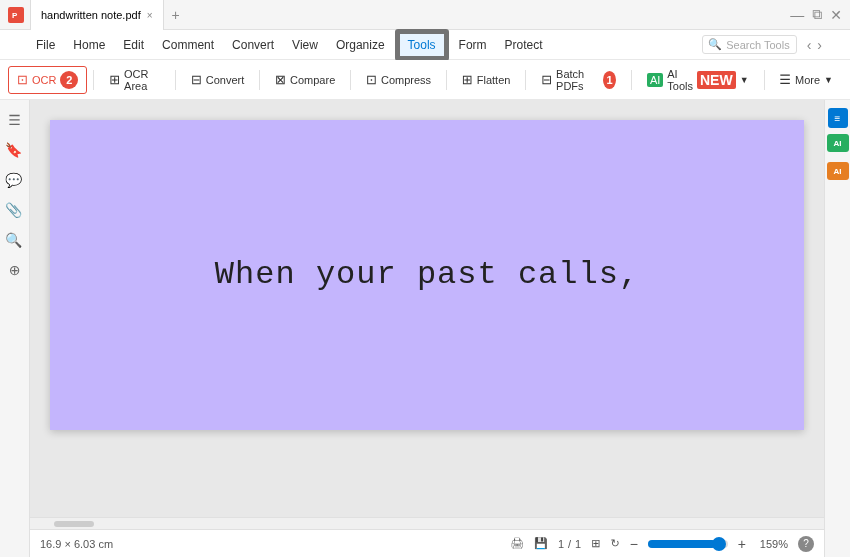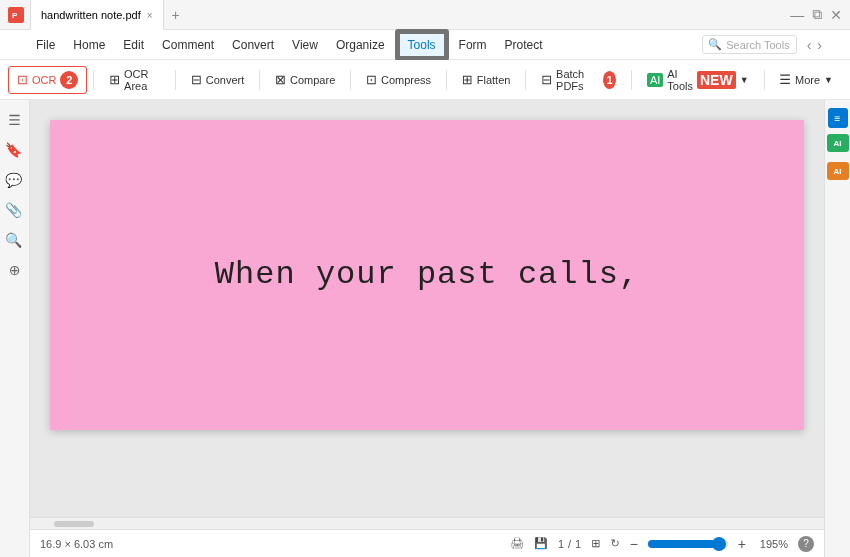--- a/index.html
+++ b/index.html
@@ -35,21 +35,21 @@
 
     
     .right-panel { width: 26px; background: #f5f5f5; border-left: 1px solid #e0e0e0; display: flex; flex-direction: column; align-items: center; padding: 8px 0; gap: 6px; }
     .right-icon { width: 20px; height: 20px; display: flex; align-items: center; justify-content: center; cursor: pointer; border-radius: 3px; color: #fff; font-size: 10px; font-weight: bold; }
     .right-icon.blue { background: #0078d4; }
 
     
     .content-area { flex: 1; background: #e8e8e8; display: flex; align-items: flex-start; justify-content: center; padding: 20px; overflow: auto; }
 
     
-    .pdf-page { background: #f9a8d4; width: 760px; min-height: 310px; box-shadow: 0 2px 8px rgba(0,0,0,0.2); display: flex; align-items: center; justify-content: center; padding: 20px; }
+    .pdf-page { background: #c4b5fd; width: 760px; min-height: 310px; box-shadow: 0 2px 8px rgba(0,0,0,0.2); display: flex; align-items: center; justify-content: center; padding: 20px; }
     .pdf-text { text-align: center; line-height: 1.6; }
     .pdf-text p { font-size: 32px; font-family: 'Courier New', monospace; color: #222; letter-spacing: 1px; }
 
     
     .status-bar { height: 28px; background: #fff; border-top: 1px solid #e0e0e0; display: flex; align-items: center; padding: 0 10px; gap: 0; font-size: 11px; color: #555; }
     .status-bar .page-info { display: flex; align-items: center; gap: 4px; }
 
     
     .scroll-area { display: flex; flex: 1; overflow: hidden; }
     .h-scrollbar { height: 12px; background: #f0f0f0; border-top: 1px solid #e0e0e0; display: flex; align-items: center; padding: 0 4px; }
@@ -186,21 +186,21 @@
           <span>1</span>
         </div>
         <span style="cursor:pointer;">⊞</span>
         <span style="cursor:pointer;">↻</span>
         <span style="cursor:pointer;font-size:14px;">−</span>
         <div style="position:relative;width:80px;height:8px;background:#ddd;border-radius:4px;cursor:pointer;">
           <div style="position:absolute;left:0;top:0;height:8px;width:68px;background:#0078d4;border-radius:4px;"></div>
           <div style="position:absolute;left:64px;top:-3px;width:14px;height:14px;background:#0078d4;border-radius:50%;cursor:pointer;"></div>
         </div>
         <span style="cursor:pointer;font-size:14px;">+</span>
-        <span style="min-width:32px;text-align:right;">195%</span>
+        <span style="min-width:32px;text-align:right;">159%</span>
         <span style="cursor:pointer;width:16px;height:16px;background:#888;color:#fff;border-radius:50%;display:inline-flex;align-items:center;justify-content:center;font-size:10px;">?</span>
       </div>
     </div>
   </div>
 
   <div class="right-panel">
     <div class="right-icon blue" style="font-size:10px;">≡</div>
     <div class="right-icon" style="background:#27ae60;color:#fff;font-size:8px;font-weight:bold;border-radius:3px;width:22px;height:18px;">AI</div>
     <div class="right-icon" style="background:#e67e22;color:#fff;font-size:8px;font-weight:bold;border-radius:3px;width:22px;height:18px;margin-top:4px;">AI</div>
   </div>

